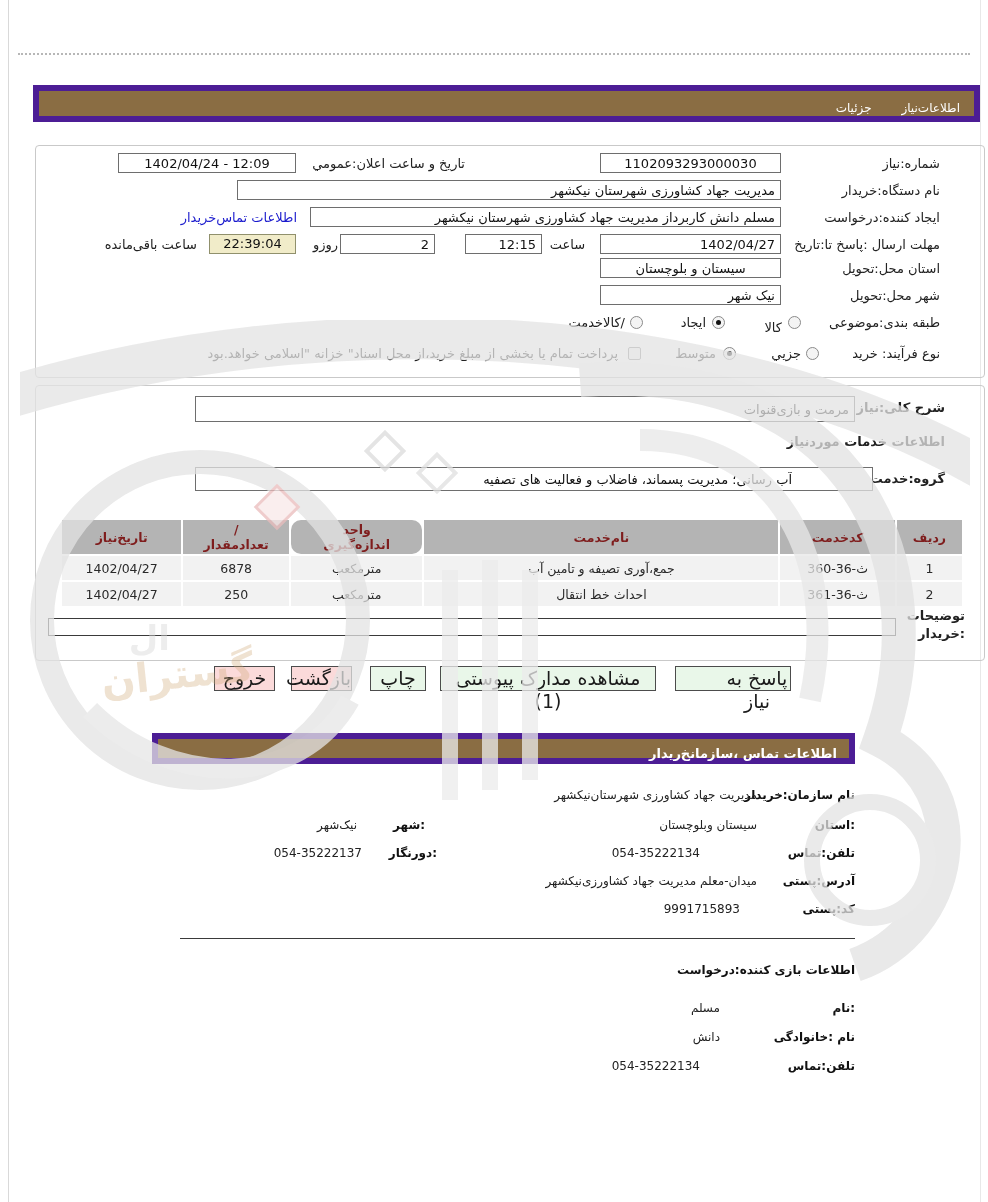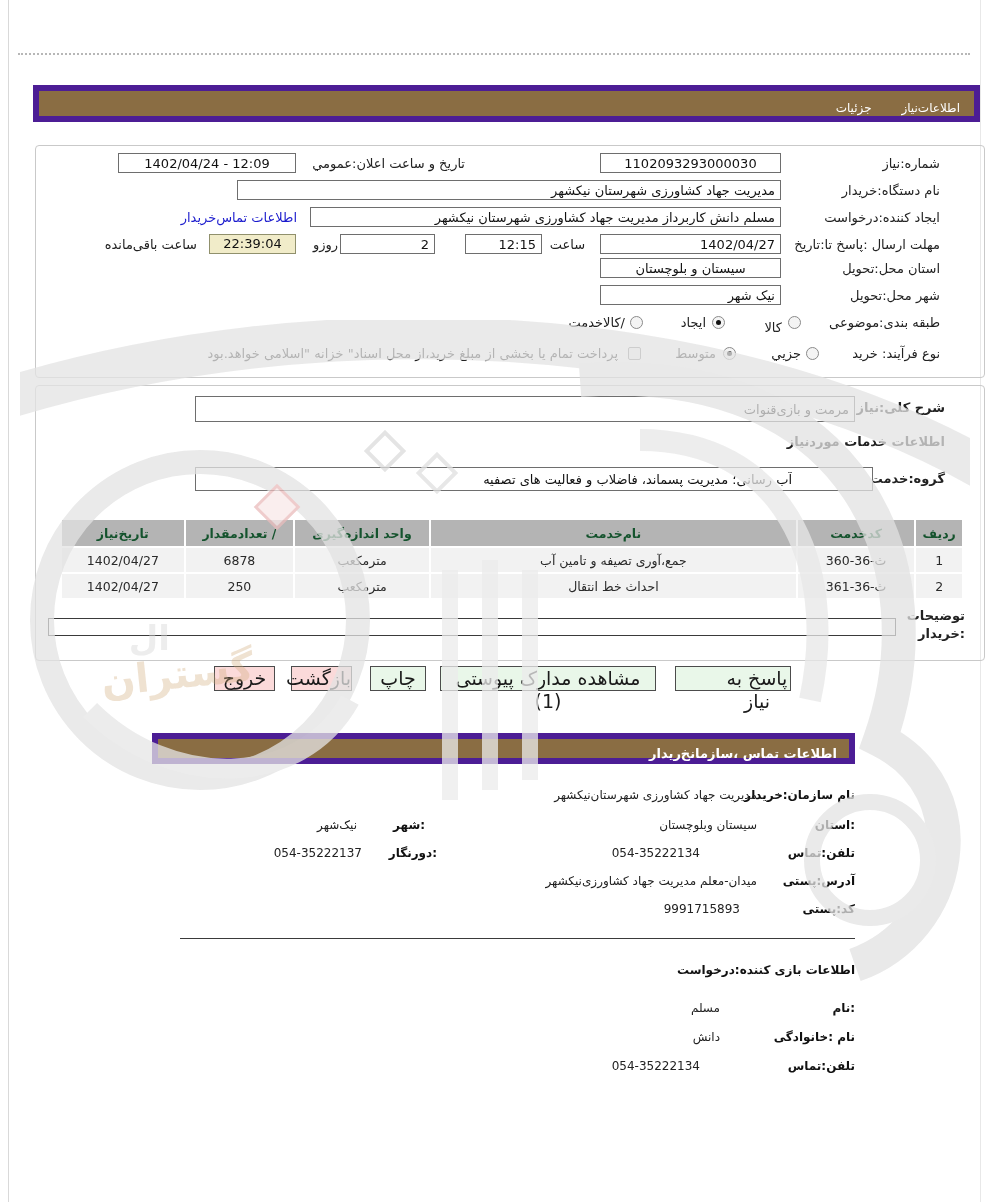--- a/index.html
+++ b/index.html
@@ -25,21 +25,21 @@
   .box.center { text-align:center; }
   input.box { outline:none; }
   .countdown { background:#f1ecc9; border:1px solid #90906c; text-align:center; font-size:13px; }
 
   .radio { position:absolute; width:13px; height:13px; border:1px solid #8a8a8a; border-radius:50%; background:#f4f4f4; }
   .radio.checked::after { content:""; position:absolute; left:3px; top:3px; width:5px; height:5px; border-radius:50%; background:#111; }
   .checkbox { position:absolute; width:13px; height:13px; border:1px solid #8a8a8a; background:#f7f7f7; border-radius:2px; }
   .link { color:#1a1acd; cursor:pointer; }
 
   table.items { position:absolute; left:60px; top:518px; width:904px; border-collapse:separate; border-spacing:2px; direction:rtl; }
-  table.items th { background:#b4b4b4; color:#14532d; font-size:12.5px; font-weight:bold; height:26px; padding:2px 4px; }
+  table.items th { background:#b4b4b4; color:#7f1d1d; font-size:12.5px; font-weight:bold; height:26px; padding:2px 16px; }
   table.items td { background:#f2f2f2; color:#2a2a2a; font-size:12.5px; text-align:center; height:24px; padding:2px 4px; }
   td.ltr { direction:ltr; }
 
   .btn { position:absolute; height:25px; border:1px solid #4c4c4c; border-radius:0; font-size:19px; text-align:center;
          line-height:23px; cursor:pointer; font-family:"DejaVu Sans",sans-serif; }
   .btn.green { background:#e9f7e9; }
   .btn.pink  { background:#fbdada; }
 
   .c-lbl { position:absolute; font-size:12px; font-weight:bold; color:#111; white-space:nowrap; }
   .c-val { position:absolute; font-size:12px; color:#222; white-space:nowrap; direction:rtl; }
@@ -118,21 +118,21 @@
 
     <div class="lbl blbl" style="right:43px; top:471px;">گروه:خدمت</div>
     <input class="box" style="left: 195px; top: 467px; width: 678px; height: 24px; padding-left: 80px; padding-right: 80px; text-align: right;" readonly="" value="آب رسانی؛ مدیریت پسماند، فاضلاب و فعالیت های تصفیه">
 
     <table class="items">
       <thead>
         <tr>
           <th style="width:45px;">ردیف</th>
           <th style="width:115px;margin-left:8px;">کدخدمت</th>
           <th style="width:360px;">نام‌خدمت</th>
-          <th style="width:132px;">واحد اندازه‌گیری</th>
+          <th style="width:132px;border-radius:10px;">واحد اندازه‌گیری</th>
           <th style="width:106px;">/ تعدادمقدار</th>
           <th style="width:120px;">تاریخ‌نیاز</th>
         </tr>
       </thead>
       <tbody>
         <tr>
           <td>1</td>
           <td class="ltr">360-36-ث</td>
           <td>جمع،آوری تصیفه و تامین آب</td>
           <td>مترمکعب</td>

